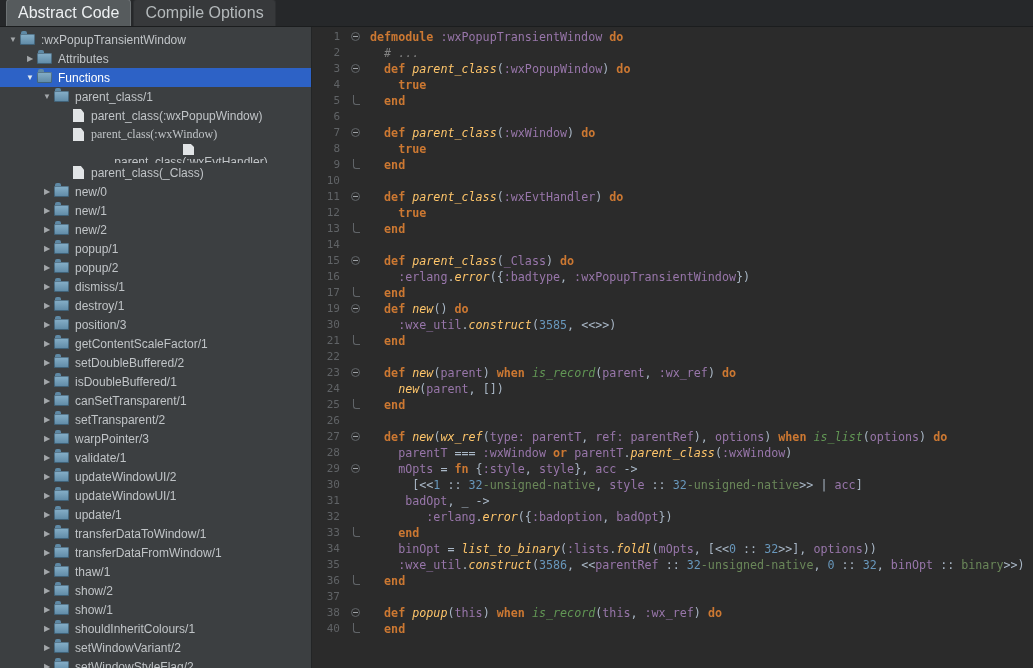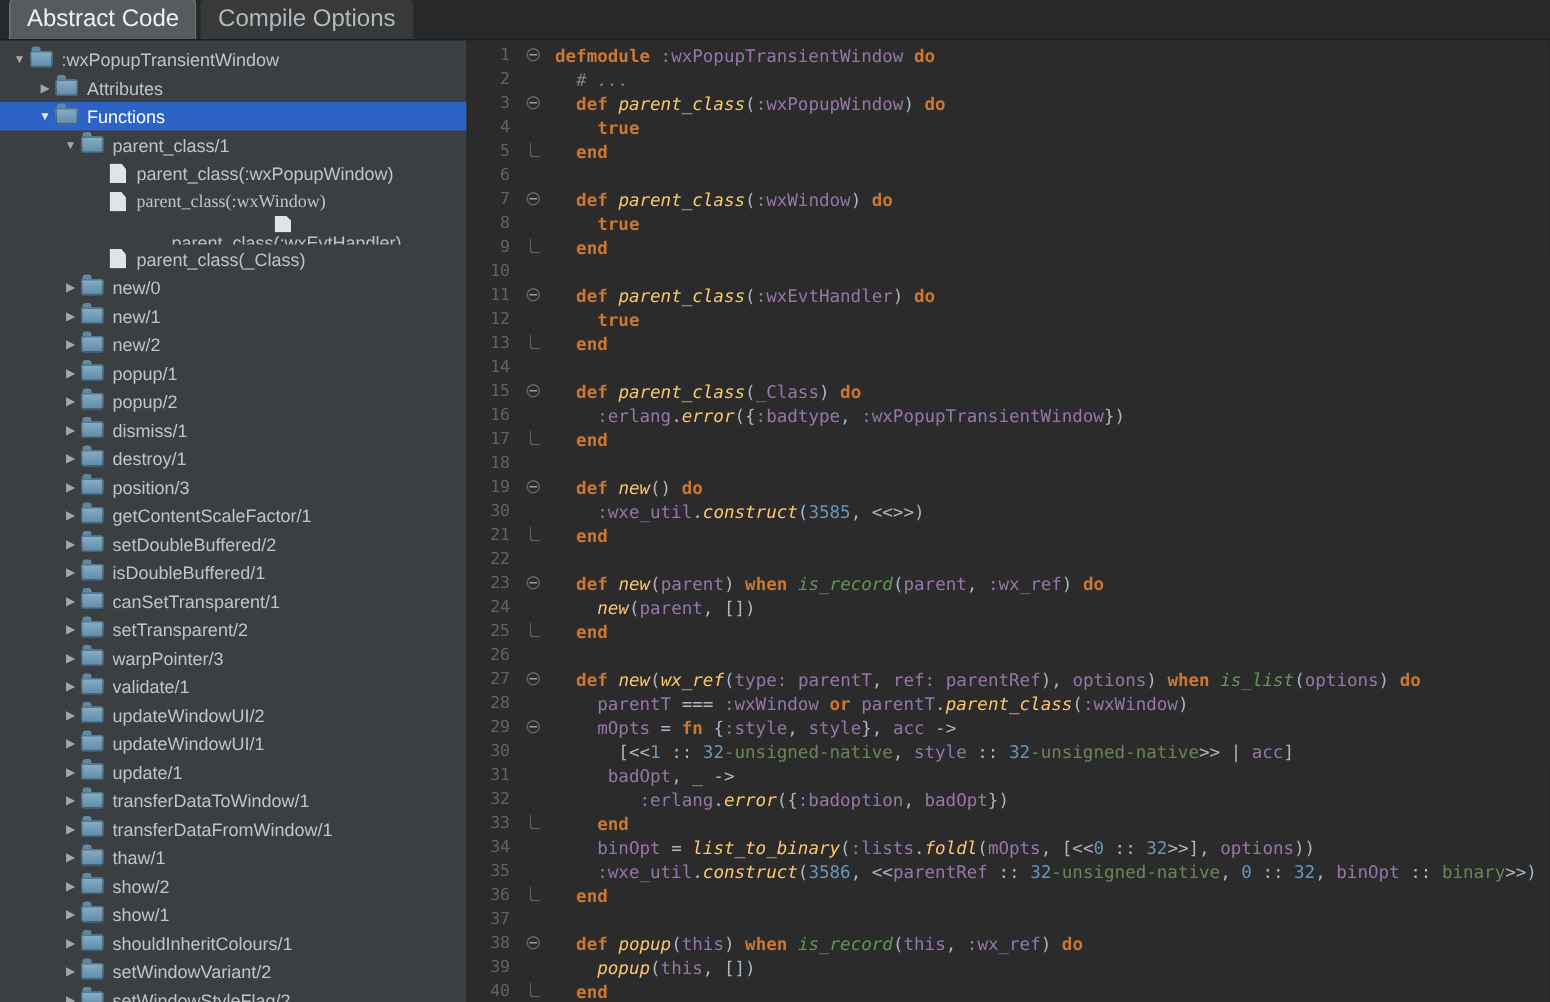--- a/index.html
+++ b/index.html
@@ -224,38 +224,36 @@
         <div class="code-line"><span class="lnum">8</span><span class="fold"></span><span class="code-text"><span class="tk-pl">    </span><span class="tk-kw">true</span></span></div>
         <div class="code-line"><span class="lnum">9</span><span class="fold"><span class="fold-end"></span></span><span class="code-text"><span class="tk-pl">  </span><span class="tk-kw">end</span></span></div>
         <div class="code-line"><span class="lnum">10</span><span class="fold"></span><span class="code-text"></span></div>
         <div class="code-line"><span class="lnum">11</span><span class="fold"><span class="fold-start"></span></span><span class="code-text"><span class="tk-pl">  </span><span class="tk-kw">def</span><span class="tk-pl"> </span><span class="tk-fn">parent_class</span><span class="tk-pl">(</span><span class="tk-at">:wxEvtHandler</span><span class="tk-pl">) </span><span class="tk-kw">do</span></span></div>
         <div class="code-line"><span class="lnum">12</span><span class="fold"></span><span class="code-text"><span class="tk-pl">    </span><span class="tk-kw">true</span></span></div>
         <div class="code-line"><span class="lnum">13</span><span class="fold"><span class="fold-end"></span></span><span class="code-text"><span class="tk-pl">  </span><span class="tk-kw">end</span></span></div>
         <div class="code-line"><span class="lnum">14</span><span class="fold"></span><span class="code-text"></span></div>
         <div class="code-line"><span class="lnum">15</span><span class="fold"><span class="fold-start"></span></span><span class="code-text"><span class="tk-pl">  </span><span class="tk-kw">def</span><span class="tk-pl"> </span><span class="tk-fn">parent_class</span><span class="tk-pl">(</span><span class="tk-var">_Class</span><span class="tk-pl">) </span><span class="tk-kw">do</span></span></div>
         <div class="code-line"><span class="lnum">16</span><span class="fold"></span><span class="code-text"><span class="tk-pl">    </span><span class="tk-at">:erlang</span><span class="tk-pl">.</span><span class="tk-fn">error</span><span class="tk-pl">({</span><span class="tk-at">:badtype</span><span class="tk-pl">, </span><span class="tk-at">:wxPopupTransientWindow</span><span class="tk-pl">})</span></span></div>
         <div class="code-line"><span class="lnum">17</span><span class="fold"><span class="fold-end"></span></span><span class="code-text"><span class="tk-pl">  </span><span class="tk-kw">end</span></span></div>
-        <div class="code-line"><span class="lnum">18</span><span class="fold"></span><span class="code-text"></span></div>
         <div class="code-line"><span class="lnum">19</span><span class="fold"><span class="fold-start"></span></span><span class="code-text"><span class="tk-pl">  </span><span class="tk-kw">def</span><span class="tk-pl"> </span><span class="tk-fn">new</span><span class="tk-pl">() </span><span class="tk-kw">do</span></span></div>
         <div class="code-line"><span class="lnum">30</span><span class="fold"></span><span class="code-text"><span class="tk-pl">    </span><span class="tk-at">:wxe_util</span><span class="tk-pl">.</span><span class="tk-fn">construct</span><span class="tk-pl">(</span><span class="tk-num">3585</span><span class="tk-pl">, &lt;&lt;&gt;&gt;)</span></span></div>
         <div class="code-line"><span class="lnum">21</span><span class="fold"><span class="fold-end"></span></span><span class="code-text"><span class="tk-pl">  </span><span class="tk-kw">end</span></span></div>
         <div class="code-line"><span class="lnum">22</span><span class="fold"></span><span class="code-text"></span></div>
         <div class="code-line"><span class="lnum">23</span><span class="fold"><span class="fold-start"></span></span><span class="code-text"><span class="tk-pl">  </span><span class="tk-kw">def</span><span class="tk-pl"> </span><span class="tk-fn">new</span><span class="tk-pl">(</span><span class="tk-var">parent</span><span class="tk-pl">) </span><span class="tk-kw">when</span><span class="tk-pl"> </span><span class="tk-gd">is_record</span><span class="tk-pl">(</span><span class="tk-var">parent</span><span class="tk-pl">, </span><span class="tk-at">:wx_ref</span><span class="tk-pl">) </span><span class="tk-kw">do</span></span></div>
         <div class="code-line"><span class="lnum">24</span><span class="fold"></span><span class="code-text"><span class="tk-pl">    </span><span class="tk-fn">new</span><span class="tk-pl">(</span><span class="tk-var">parent</span><span class="tk-pl">, [])</span></span></div>
         <div class="code-line"><span class="lnum">25</span><span class="fold"><span class="fold-end"></span></span><span class="code-text"><span class="tk-pl">  </span><span class="tk-kw">end</span></span></div>
         <div class="code-line"><span class="lnum">26</span><span class="fold"></span><span class="code-text"></span></div>
         <div class="code-line"><span class="lnum">27</span><span class="fold"><span class="fold-start"></span></span><span class="code-text"><span class="tk-pl">  </span><span class="tk-kw">def</span><span class="tk-pl"> </span><span class="tk-fn">new</span><span class="tk-pl">(</span><span class="tk-fn">wx_ref</span><span class="tk-pl">(</span><span class="tk-at">type:</span><span class="tk-pl"> </span><span class="tk-var">parentT</span><span class="tk-pl">, </span><span class="tk-at">ref:</span><span class="tk-pl"> </span><span class="tk-var">parentRef</span><span class="tk-pl">), </span><span class="tk-var">options</span><span class="tk-pl">) </span><span class="tk-kw">when</span><span class="tk-pl"> </span><span class="tk-gd">is_list</span><span class="tk-pl">(</span><span class="tk-var">options</span><span class="tk-pl">) </span><span class="tk-kw">do</span></span></div>
         <div class="code-line"><span class="lnum">28</span><span class="fold"></span><span class="code-text"><span class="tk-pl">    </span><span class="tk-var">parentT</span><span class="tk-pl"> === </span><span class="tk-at">:wxWindow</span><span class="tk-pl"> </span><span class="tk-kw">or</span><span class="tk-pl"> </span><span class="tk-var">parentT</span><span class="tk-pl">.</span><span class="tk-fn">parent_class</span><span class="tk-pl">(</span><span class="tk-at">:wxWindow</span><span class="tk-pl">)</span></span></div>
         <div class="code-line"><span class="lnum">29</span><span class="fold"><span class="fold-start"></span></span><span class="code-text"><span class="tk-pl">    </span><span class="tk-var">mOpts</span><span class="tk-pl"> = </span><span class="tk-kw">fn</span><span class="tk-pl"> {</span><span class="tk-at">:style</span><span class="tk-pl">, </span><span class="tk-var">style</span><span class="tk-pl">}, </span><span class="tk-var">acc</span><span class="tk-pl"> -&gt;</span></span></div>
         <div class="code-line"><span class="lnum">30</span><span class="fold"></span><span class="code-text"><span class="tk-pl">      [&lt;&lt;</span><span class="tk-num">1</span><span class="tk-pl"> :: </span><span class="tk-num">32</span><span class="tk-bin">-unsigned-native</span><span class="tk-pl">, </span><span class="tk-var">style</span><span class="tk-pl"> :: </span><span class="tk-num">32</span><span class="tk-bin">-unsigned-native</span><span class="tk-pl">&gt;&gt; | </span><span class="tk-var">acc</span><span class="tk-pl">]</span></span></div>
         <div class="code-line"><span class="lnum">31</span><span class="fold"></span><span class="code-text"><span class="tk-pl">     </span><span class="tk-var">badOpt</span><span class="tk-pl">, _ -&gt;</span></span></div>
         <div class="code-line"><span class="lnum">32</span><span class="fold"></span><span class="code-text"><span class="tk-pl">        </span><span class="tk-at">:erlang</span><span class="tk-pl">.</span><span class="tk-fn">error</span><span class="tk-pl">({</span><span class="tk-at">:badoption</span><span class="tk-pl">, </span><span class="tk-var">badOpt</span><span class="tk-pl">})</span></span></div>
         <div class="code-line"><span class="lnum">33</span><span class="fold"><span class="fold-end"></span></span><span class="code-text"><span class="tk-pl">    </span><span class="tk-kw">end</span></span></div>
         <div class="code-line"><span class="lnum">34</span><span class="fold"></span><span class="code-text"><span class="tk-pl">    </span><span class="tk-var">binOpt</span><span class="tk-pl"> = </span><span class="tk-fn">list_to_binary</span><span class="tk-pl">(</span><span class="tk-at">:lists</span><span class="tk-pl">.</span><span class="tk-fn">foldl</span><span class="tk-pl">(</span><span class="tk-var">mOpts</span><span class="tk-pl">, [&lt;&lt;</span><span class="tk-num">0</span><span class="tk-pl"> :: </span><span class="tk-num">32</span><span class="tk-pl">&gt;&gt;], </span><span class="tk-var">options</span><span class="tk-pl">))</span></span></div>
         <div class="code-line"><span class="lnum">35</span><span class="fold"></span><span class="code-text"><span class="tk-pl">    </span><span class="tk-at">:wxe_util</span><span class="tk-pl">.</span><span class="tk-fn">construct</span><span class="tk-pl">(</span><span class="tk-num">3586</span><span class="tk-pl">, &lt;&lt;</span><span class="tk-var">parentRef</span><span class="tk-pl"> :: </span><span class="tk-num">32</span><span class="tk-bin">-unsigned-native</span><span class="tk-pl">, </span><span class="tk-num">0</span><span class="tk-pl"> :: </span><span class="tk-num">32</span><span class="tk-pl">, </span><span class="tk-var">binOpt</span><span class="tk-pl"> :: </span><span class="tk-bin">binary</span><span class="tk-pl">&gt;&gt;)</span></span></div>
         <div class="code-line"><span class="lnum">36</span><span class="fold"><span class="fold-end"></span></span><span class="code-text"><span class="tk-pl">  </span><span class="tk-kw">end</span></span></div>
         <div class="code-line"><span class="lnum">37</span><span class="fold"></span><span class="code-text"></span></div>
         <div class="code-line"><span class="lnum">38</span><span class="fold"><span class="fold-start"></span></span><span class="code-text"><span class="tk-pl">  </span><span class="tk-kw">def</span><span class="tk-pl"> </span><span class="tk-fn">popup</span><span class="tk-pl">(</span><span class="tk-var">this</span><span class="tk-pl">) </span><span class="tk-kw">when</span><span class="tk-pl"> </span><span class="tk-gd">is_record</span><span class="tk-pl">(</span><span class="tk-var">this</span><span class="tk-pl">, </span><span class="tk-at">:wx_ref</span><span class="tk-pl">) </span><span class="tk-kw">do</span></span></div>
-        <div class="code-line"><span class="lnum">39</span><span class="fold"></span><span class="code-text"><span class="tk-pl">    </span><span class="tk-fn">popup</span><span class="tk-pl">(</span><span class="tk-var">this</span><span class="tk-pl">, [])</span></span></div>
         <div class="code-line"><span class="lnum">40</span><span class="fold"><span class="fold-end"></span></span><span class="code-text"><span class="tk-pl">  </span><span class="tk-kw">end</span></span></div>
       </div>
   </div>
 </div>
 
 </body></html>

